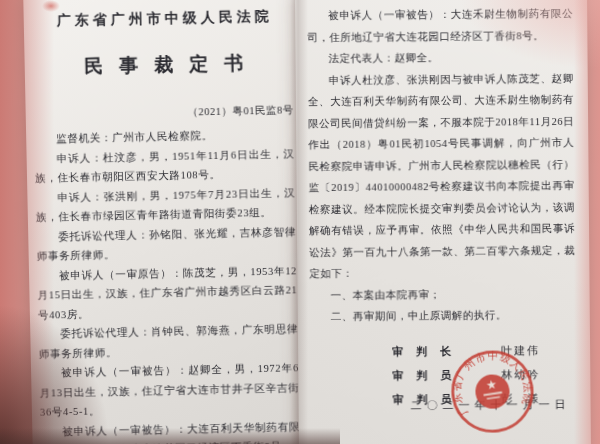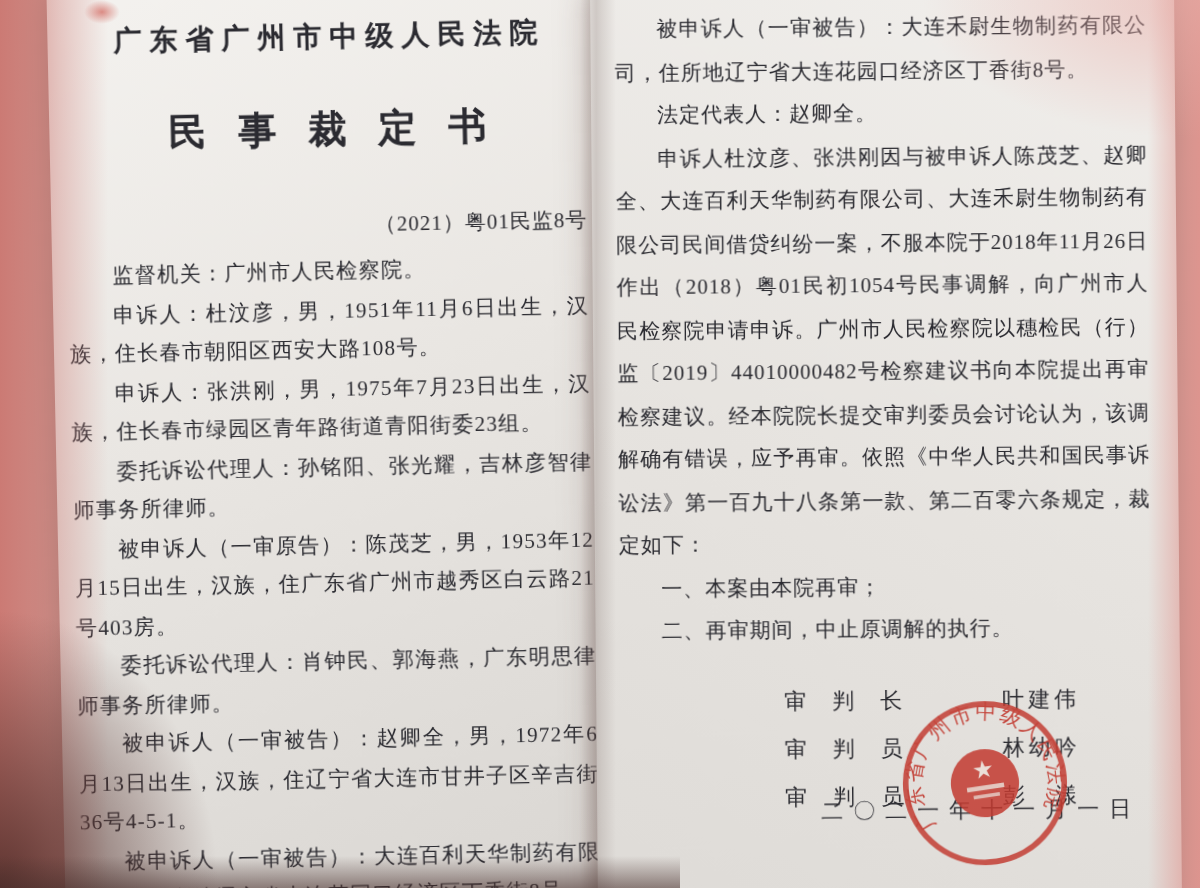--- a/index.html
+++ b/index.html
@@ -22,21 +22,21 @@
   }
   .court-name{margin-top:18px;text-align:center;font-size:14px;font-weight:bold;letter-spacing:4px;padding-left:4px;}
   .doc-title{margin-top:24px;text-align:center;font-size:19px;font-weight:bold;letter-spacing:16px;padding-left:16px;}
   .case-no{margin-top:28px;text-align:right;font-size:10.5px;padding-right:10px;letter-spacing:0.5px;}
   .body-left{margin-top:7px;padding:0 10px 0 8px;font-size:10.6px;line-height:19.5px;text-align:justify;letter-spacing:0.6px;}
   .body-left p{margin:0;text-indent:22px;}
   .body-right{padding:12px 14px 0 12px;font-size:10.5px;line-height:21.5px;text-align:justify;letter-spacing:0.5px;}
   .body-right p{margin:0;text-indent:21px;}
   .judges{margin-top:12px;text-align:right;padding-right:50px;line-height:24px;font-size:11px;}
   .judge-line .jname{margin-left:14px;letter-spacing:2px;padding-left:35px;}
-  .judge-line .jrole{letter-spacing:1px;}
+  .judge-line .jrole{letter-spacing:1px;font-weight:bold;}
   .date-line{position:absolute;top:406px;left:112px;font-size:11px;letter-spacing:5px;white-space:nowrap;}
   .seal{position:absolute;left:150px;top:356px;width:88px;height:88px;transform:rotate(-8deg);opacity:.93;}
   
   .ov{position:absolute;pointer-events:none;}
   .edge-left{left:0;top:0;width:54px;height:444px;background:linear-gradient(90deg,rgba(203,116,110,.85),rgba(203,116,110,.35) 55%,rgba(203,116,110,0));}
   .corner-bl{left:0;bottom:0;width:110px;height:140px;background:radial-gradient(ellipse at 0% 100%,rgba(82,46,42,.9),rgba(82,46,42,0) 70%);}
   .edge-right{right:0;top:0;width:26px;height:444px;background:linear-gradient(270deg,rgba(224,148,142,.85),rgba(224,148,142,0));}
   .corner-tr{right:0;top:0;width:140px;height:70px;background:radial-gradient(ellipse at 100% 0%,rgba(232,172,166,.6),rgba(232,172,166,0) 70%);}
   .shadow-bottom{left:0;bottom:0;width:340px;height:16px;background:linear-gradient(0deg,rgba(70,45,42,.55),rgba(70,45,42,0));}
   .seam{left:290px;top:0;width:18px;height:444px;background:linear-gradient(90deg,rgba(100,80,75,0),rgba(100,80,75,.22) 45%,rgba(100,80,75,.15) 60%,rgba(100,80,75,0));}

